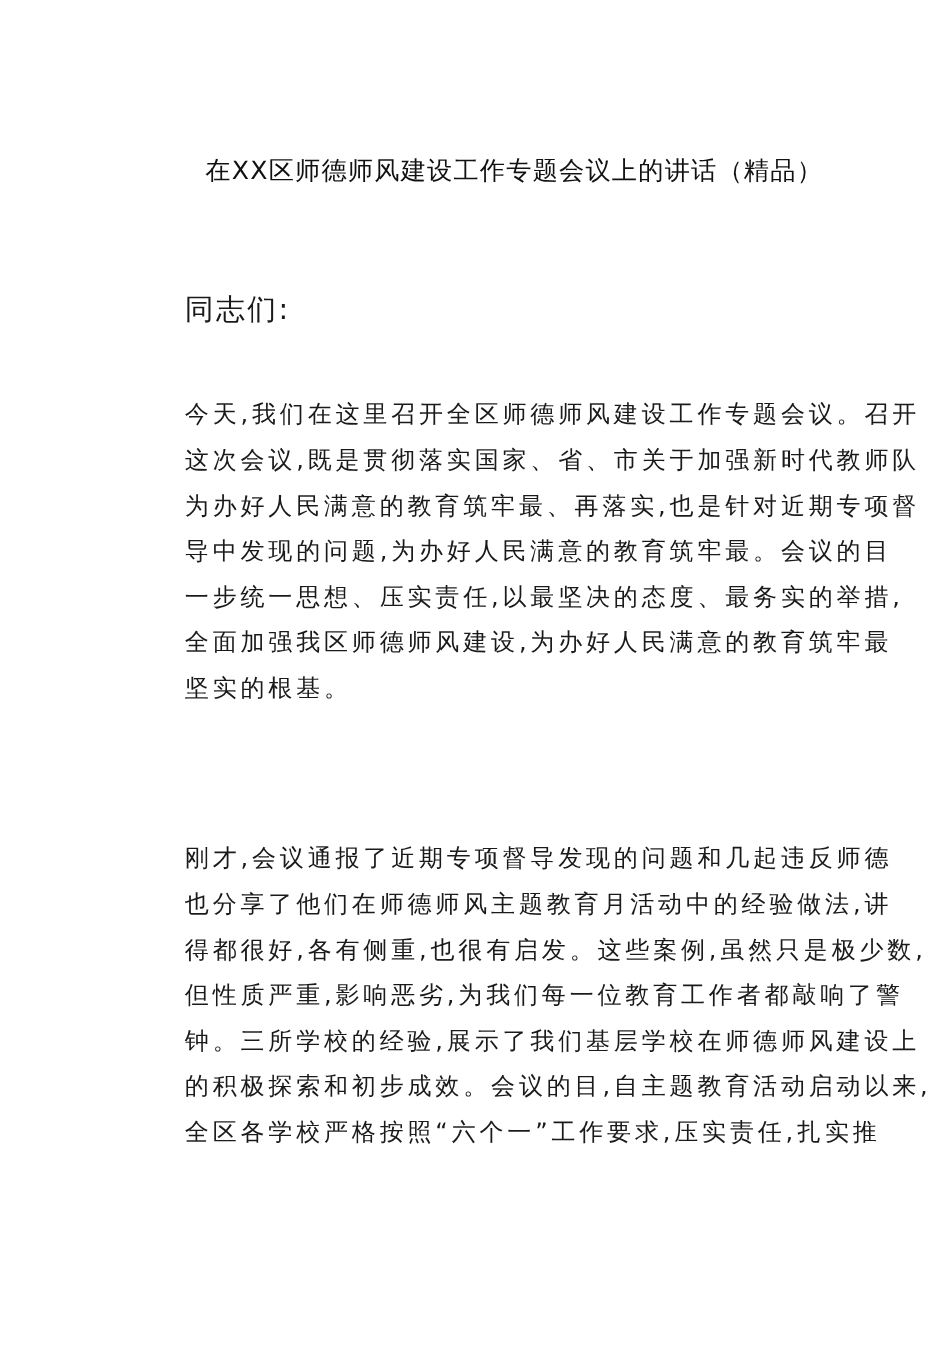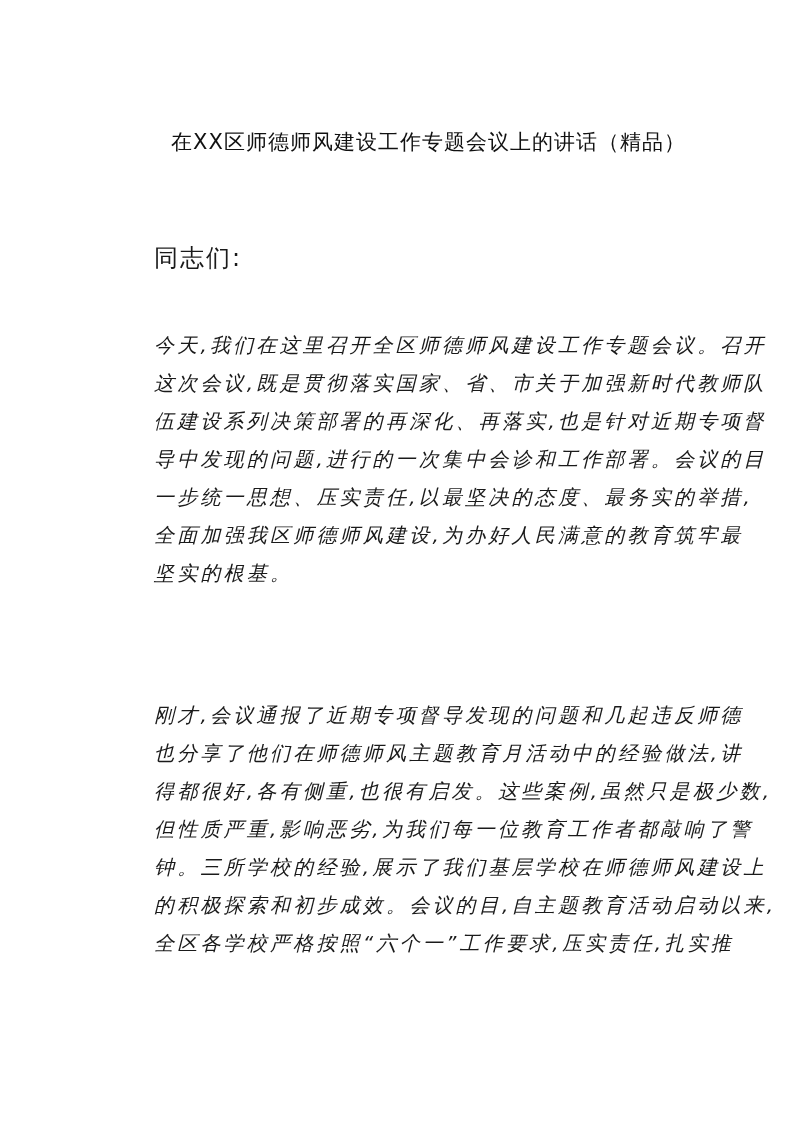--- a/index.html
+++ b/index.html
@@ -2,36 +2,36 @@
 <html><head>
   <meta charset="utf-8">
   <style>
     html, body { margin: 0; padding: 0; background: #ffffff; }
     body { width: 793px; height: 1122px; position: relative; overflow: hidden;
       font-family: "DejaVu Sans", "Liberation Sans", sans-serif; color: #1a1a1a; }
     .page { position: absolute; left: 0; top: 0; width: 793px; height: 868px; background: #fff; margin-left: 32px; }
     .title { position: absolute; left: 0; width: 793px; top: 128px; text-align: center;
       font-size: 21px; letter-spacing: 1px; color: #111; white-space: nowrap; }
     .salutation { position: absolute; left: 122px; top: 242px; font-size: 24px; letter-spacing: 2px; }
-    .para { position: absolute; left: 122px; width: 560px; font-style: italic; }
+    .para { position: absolute; left: 122px; width: 560px; }
     .line { height: 38px; line-height: 38px; font-size: 20px; white-space: nowrap;
       letter-spacing: 3.2px; }
   </style>
 </head>
 <body>
 
 <div class="page">
   <div class="title">在XX区师德师风建设工作专题会议上的讲话（精品）</div>
   <div class="salutation">同志们:</div>
 
   <div class="para" style="top:326px;">
     <div class="line">今天,我们在这里召开全区师德师风建设工作专题会议。召开</div>
     <div class="line">这次会议,既是贯彻落实国家、省、市关于加强新时代教师队</div>
-    <div class="line">伍建设系列决策部署的再深化、再落实,也是针对近期专项督</div>
-    <div class="line">导中发现的问题,进行的一次集中会诊和工作部署。会议的目</div>
+    <div class="line">为办好人民满意的教育筑牢最、再落实,也是针对近期专项督</div>
+    <div class="line">导中发现的问题,为办好人民满意的教育筑牢最。会议的目</div>
     <div class="line">一步统一思想、压实责任,以最坚决的态度、最务实的举措,</div>
     <div class="line">全面加强我区师德师风建设,为办好人民满意的教育筑牢最</div>
     <div class="line">坚实的根基。</div>
   </div>
 
   <div class="para" style="top:696px;">
     <div class="line">刚才,会议通报了近期专项督导发现的问题和几起违反师德</div>
     <div class="line">也分享了他们在师德师风主题教育月活动中的经验做法,讲</div>
     <div class="line">得都很好,各有侧重,也很有启发。这些案例,虽然只是极少数,</div>
     <div class="line">但性质严重,影响恶劣,为我们每一位教育工作者都敲响了警</div>

